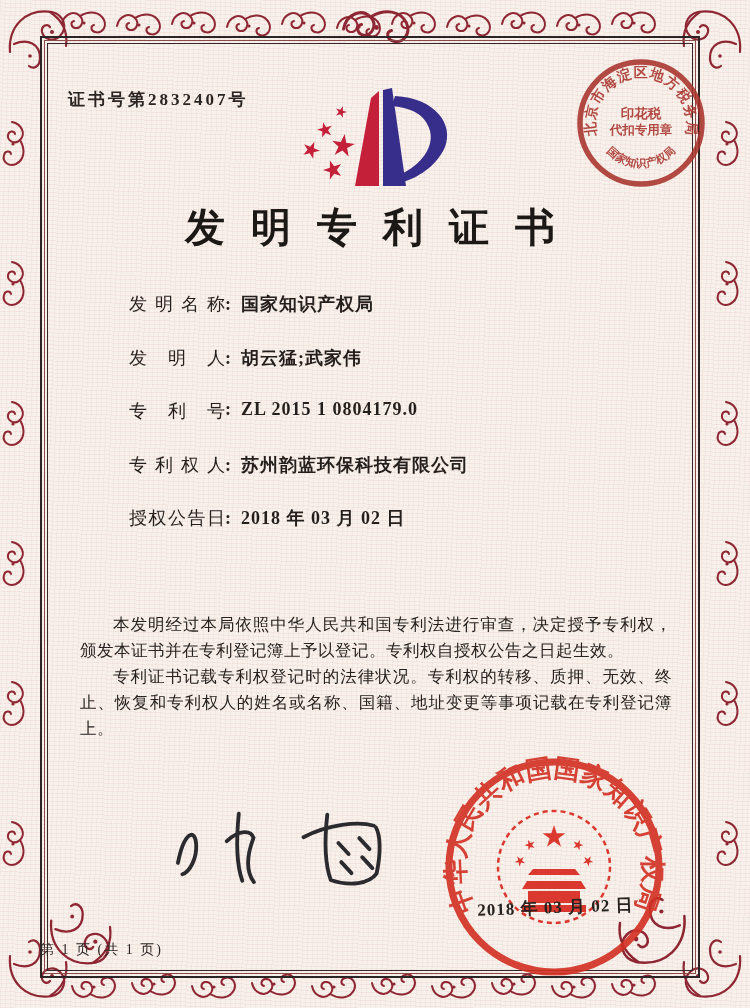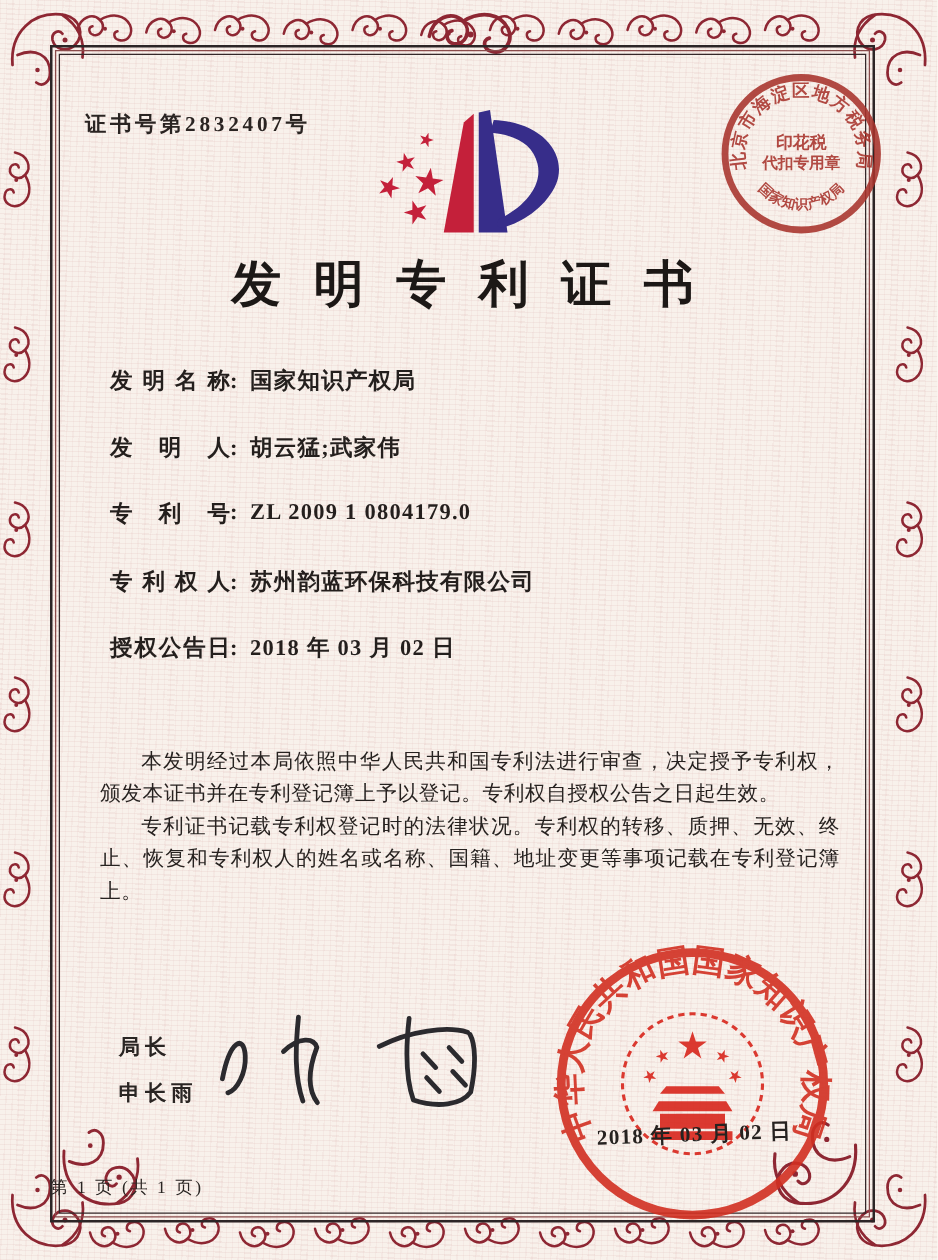--- a/index.html
+++ b/index.html
@@ -29,27 +29,27 @@
   .logo{position:absolute;left:295px;top:86px;}
   .tax-stamp{position:absolute;left:573px;top:55px;opacity:.88;}
   .title{
     position:absolute;left:0;top:200px;width:750px;
     text-align:center;font-size:40px;font-weight:bold;
     letter-spacing:26px;padding-left:16px;box-sizing:border-box;color:#1c1816;
   }
   .fields{position:absolute;left:88px;top:292px;width:580px;}
   .field-row{height:53.5px;font-size:18px;color:#241f1d;}
   .field-label{
-    display:inline-block;width:96px;font-weight:bold;
-    text-align:justify;text-align-last:justify;vertical-align:top;
+    display:inline-block;width:96px;font-weight:normal;
+    text-align:justify;text-align-last:justify;vertical-align:top;margin-left:41px;
   }
   .field-colon{font-weight:bold;margin-right:10px;}
   .field-value{font-weight:bold;letter-spacing:1px;}
   .paragraphs{
-    position:absolute;left:80px;top:596px;width:592px;
+    position:absolute;left:80px;top:612px;width:592px;
     font-size:16.5px;line-height:26px;text-align:justify;color:#272220;
   }
   .paragraphs p{margin:0;text-indent:2em;letter-spacing:.5px;}
   .signer{position:absolute;left:95px;top:826px;font-size:17px;font-weight:bold;color:#2a2523;}
   .signer div{margin-bottom:14px;letter-spacing:4px;}
   .signature{position:absolute;left:160px;top:796px;}
   .seal{position:absolute;left:440px;top:753px;}
   .seal-date{
     position:absolute;left:448px;top:896px;width:215px;text-align:center;
     font-size:17px;font-weight:bold;color:#262220;letter-spacing:1px;
@@ -190,39 +190,35 @@
   <div class="title">发明专利证书</div>
 
   <div class="fields">
     <div class="field-row">
       <span class="field-label">发明名称</span><span class="field-colon">:</span><span class="field-value">国家知识产权局</span>
     </div>
     <div class="field-row">
       <span class="field-label">发明人</span><span class="field-colon">:</span><span class="field-value">胡云猛;武家伟</span>
     </div>
     <div class="field-row">
-      <span class="field-label">专利号</span><span class="field-colon">:</span><span class="field-value">ZL 2009 1 0804179.0</span>
+      <span class="field-label">专利号</span><span class="field-colon">:</span><span class="field-value">ZL 2015 1 0804179.0</span>
     </div>
     <div class="field-row">
       <span class="field-label">专利权人</span><span class="field-colon">:</span><span class="field-value">苏州韵蓝环保科技有限公司</span>
     </div>
     <div class="field-row">
       <span class="field-label">授权公告日</span><span class="field-colon">:</span><span class="field-value">2018 年 03 月 02 日</span>
     </div>
   </div>
 
   <div class="paragraphs">
     <p>本发明经过本局依照中华人民共和国专利法进行审查，决定授予专利权，颁发本证书并在专利登记簿上予以登记。专利权自授权公告之日起生效。</p>
     <p>专利证书记载专利权登记时的法律状况。专利权的转移、质押、无效、终止、恢复和专利权人的姓名或名称、国籍、地址变更等事项记载在专利登记簿上。</p>
   </div>
 
-  <div class="signer">
-    <div>局长</div>
-    <div>申长雨</div>
-  </div>
 
   <svg class="signature" width="240" height="105" viewBox="0 0 250 105">
     <g stroke="#2b2a2e" stroke-width="4" fill="none" stroke-linecap="round" stroke-linejoin="round" transform="rotate(-3 125 52)">
       <path d="M18,62 C26,30 38,26 38,44 C38,58 30,72 22,74"></path>
       <path d="M84,14 C80,40 78,64 84,84"></path>
       <path d="M70,42 C84,30 96,32 98,40 C90,58 88,74 96,86"></path>
       <path d="M150,42 C176,30 208,28 224,34"></path>
       <path d="M176,20 C172,44 170,68 176,88 C196,96 216,94 224,84 C230,62 230,44 226,36"></path>
       <path d="M186,50 L196,62"></path>
         <path d="M208,46 L218,58"></path>

